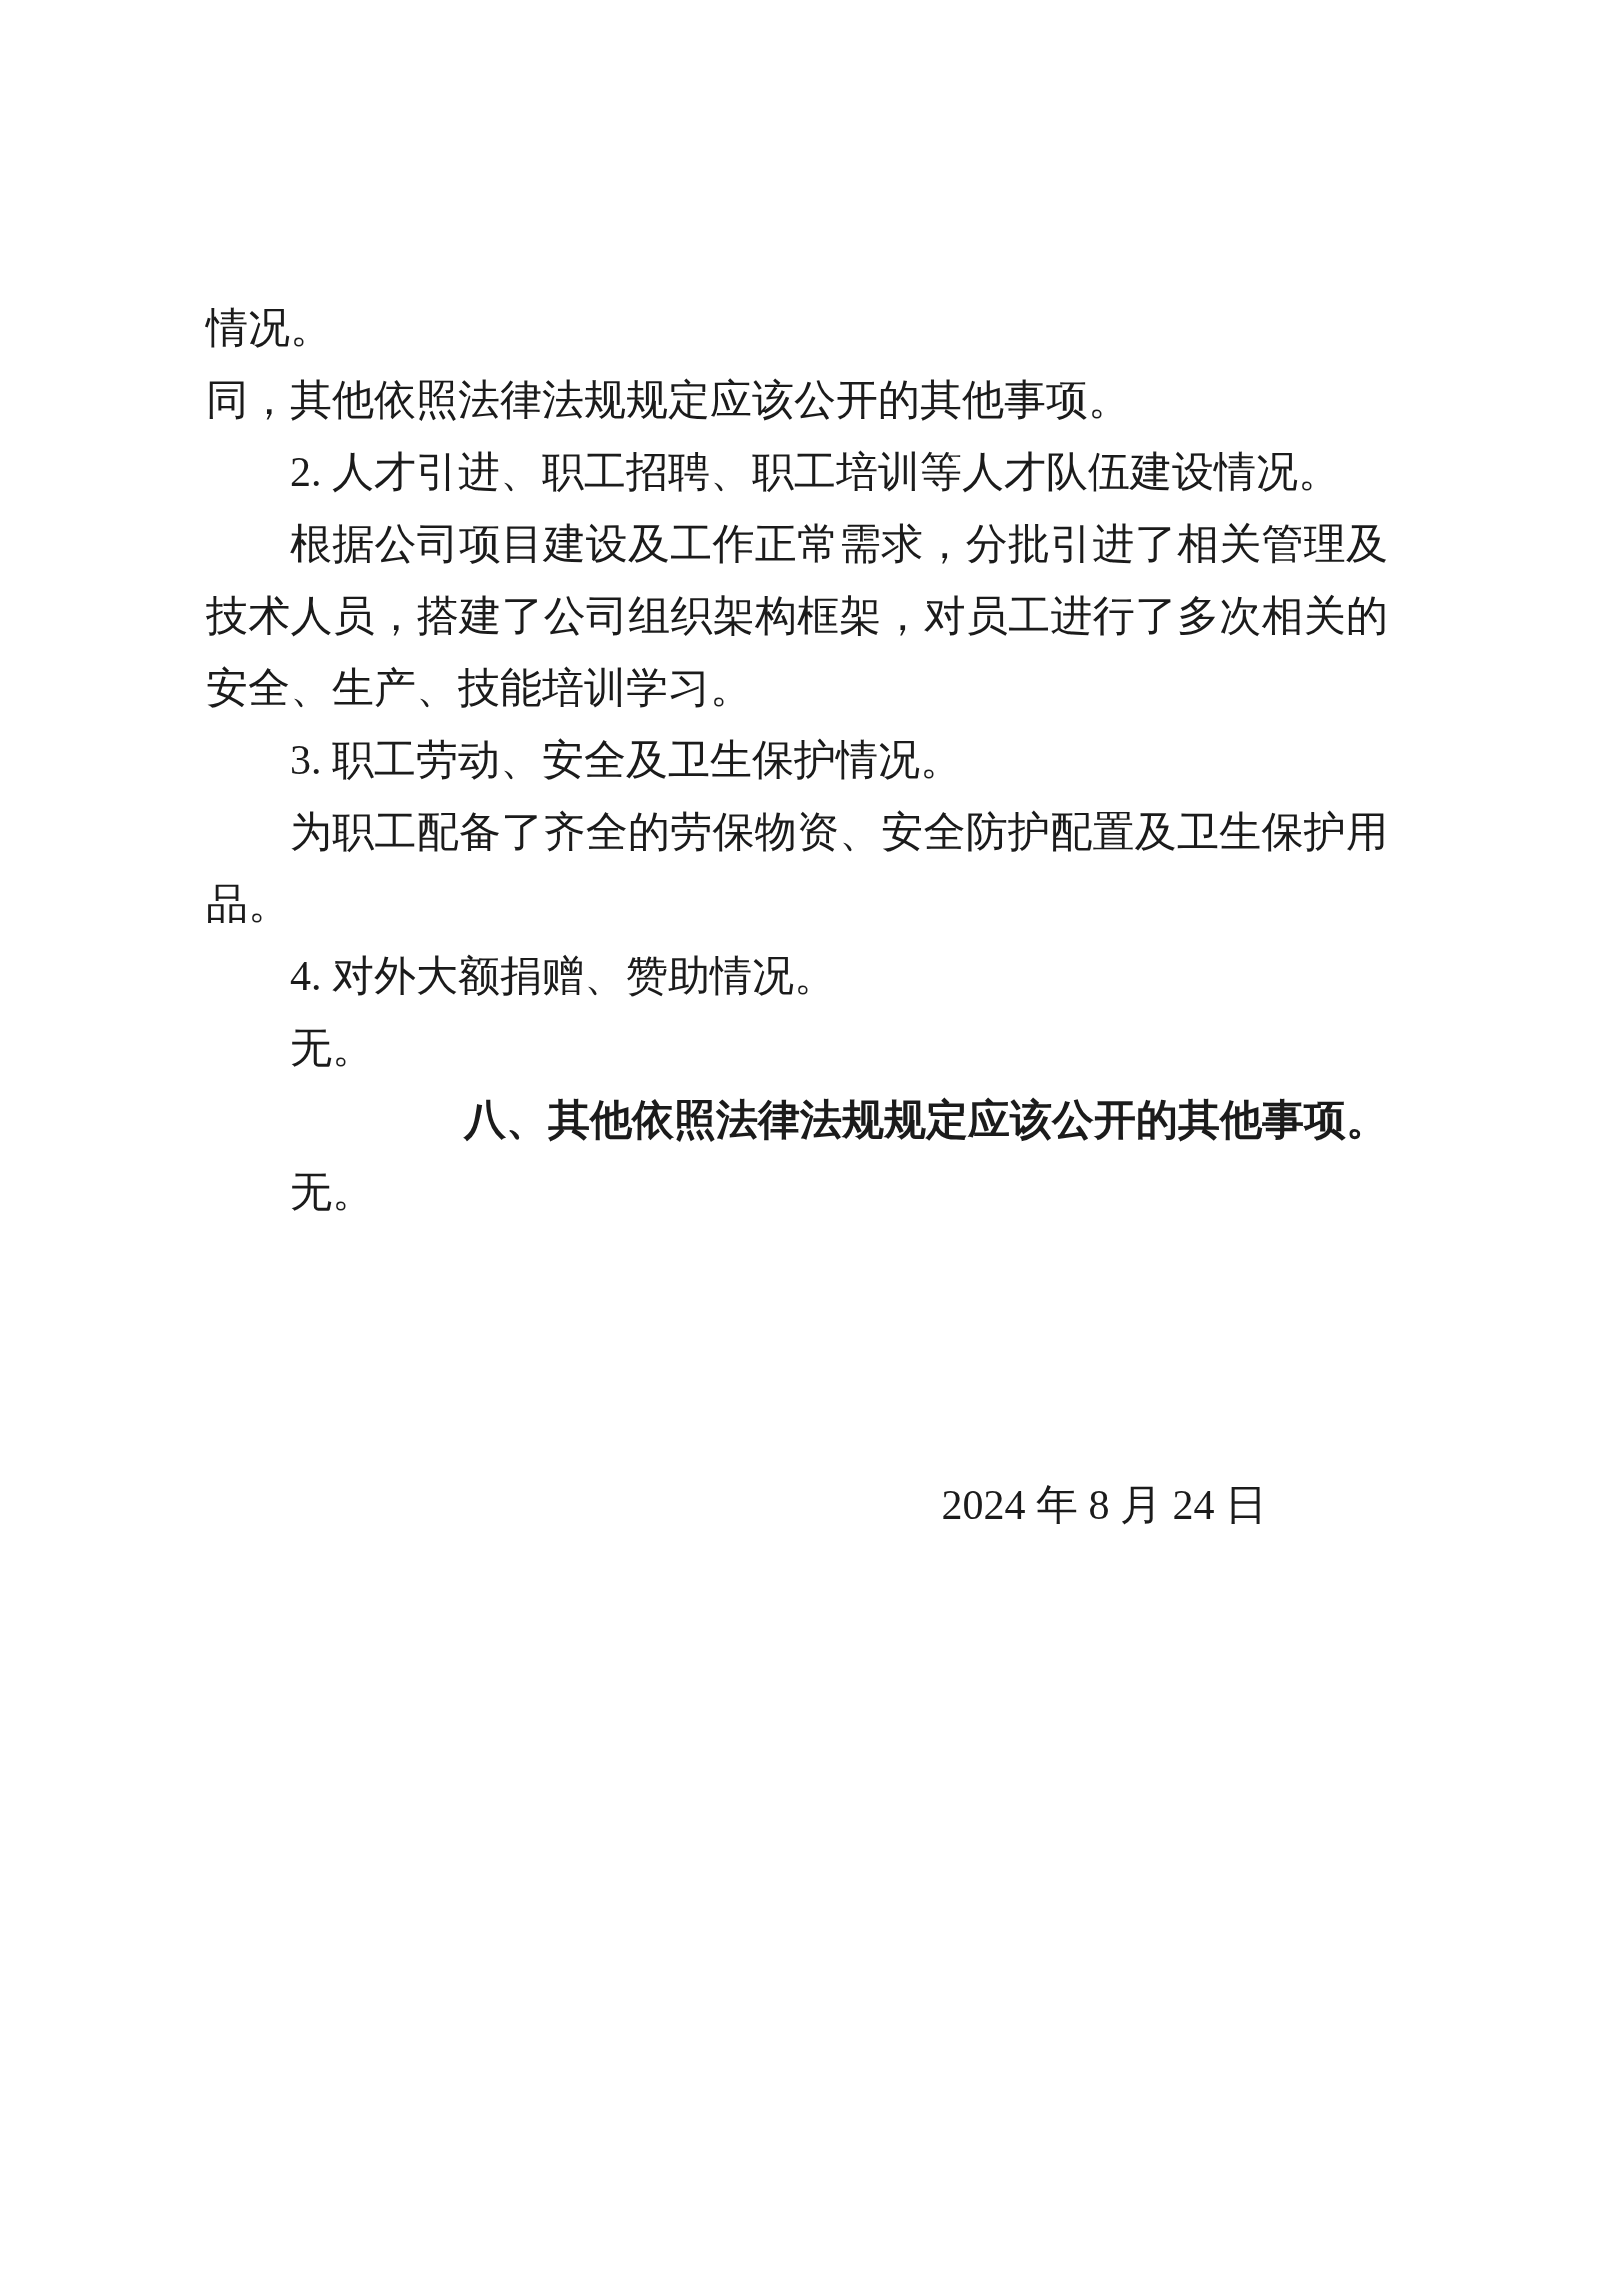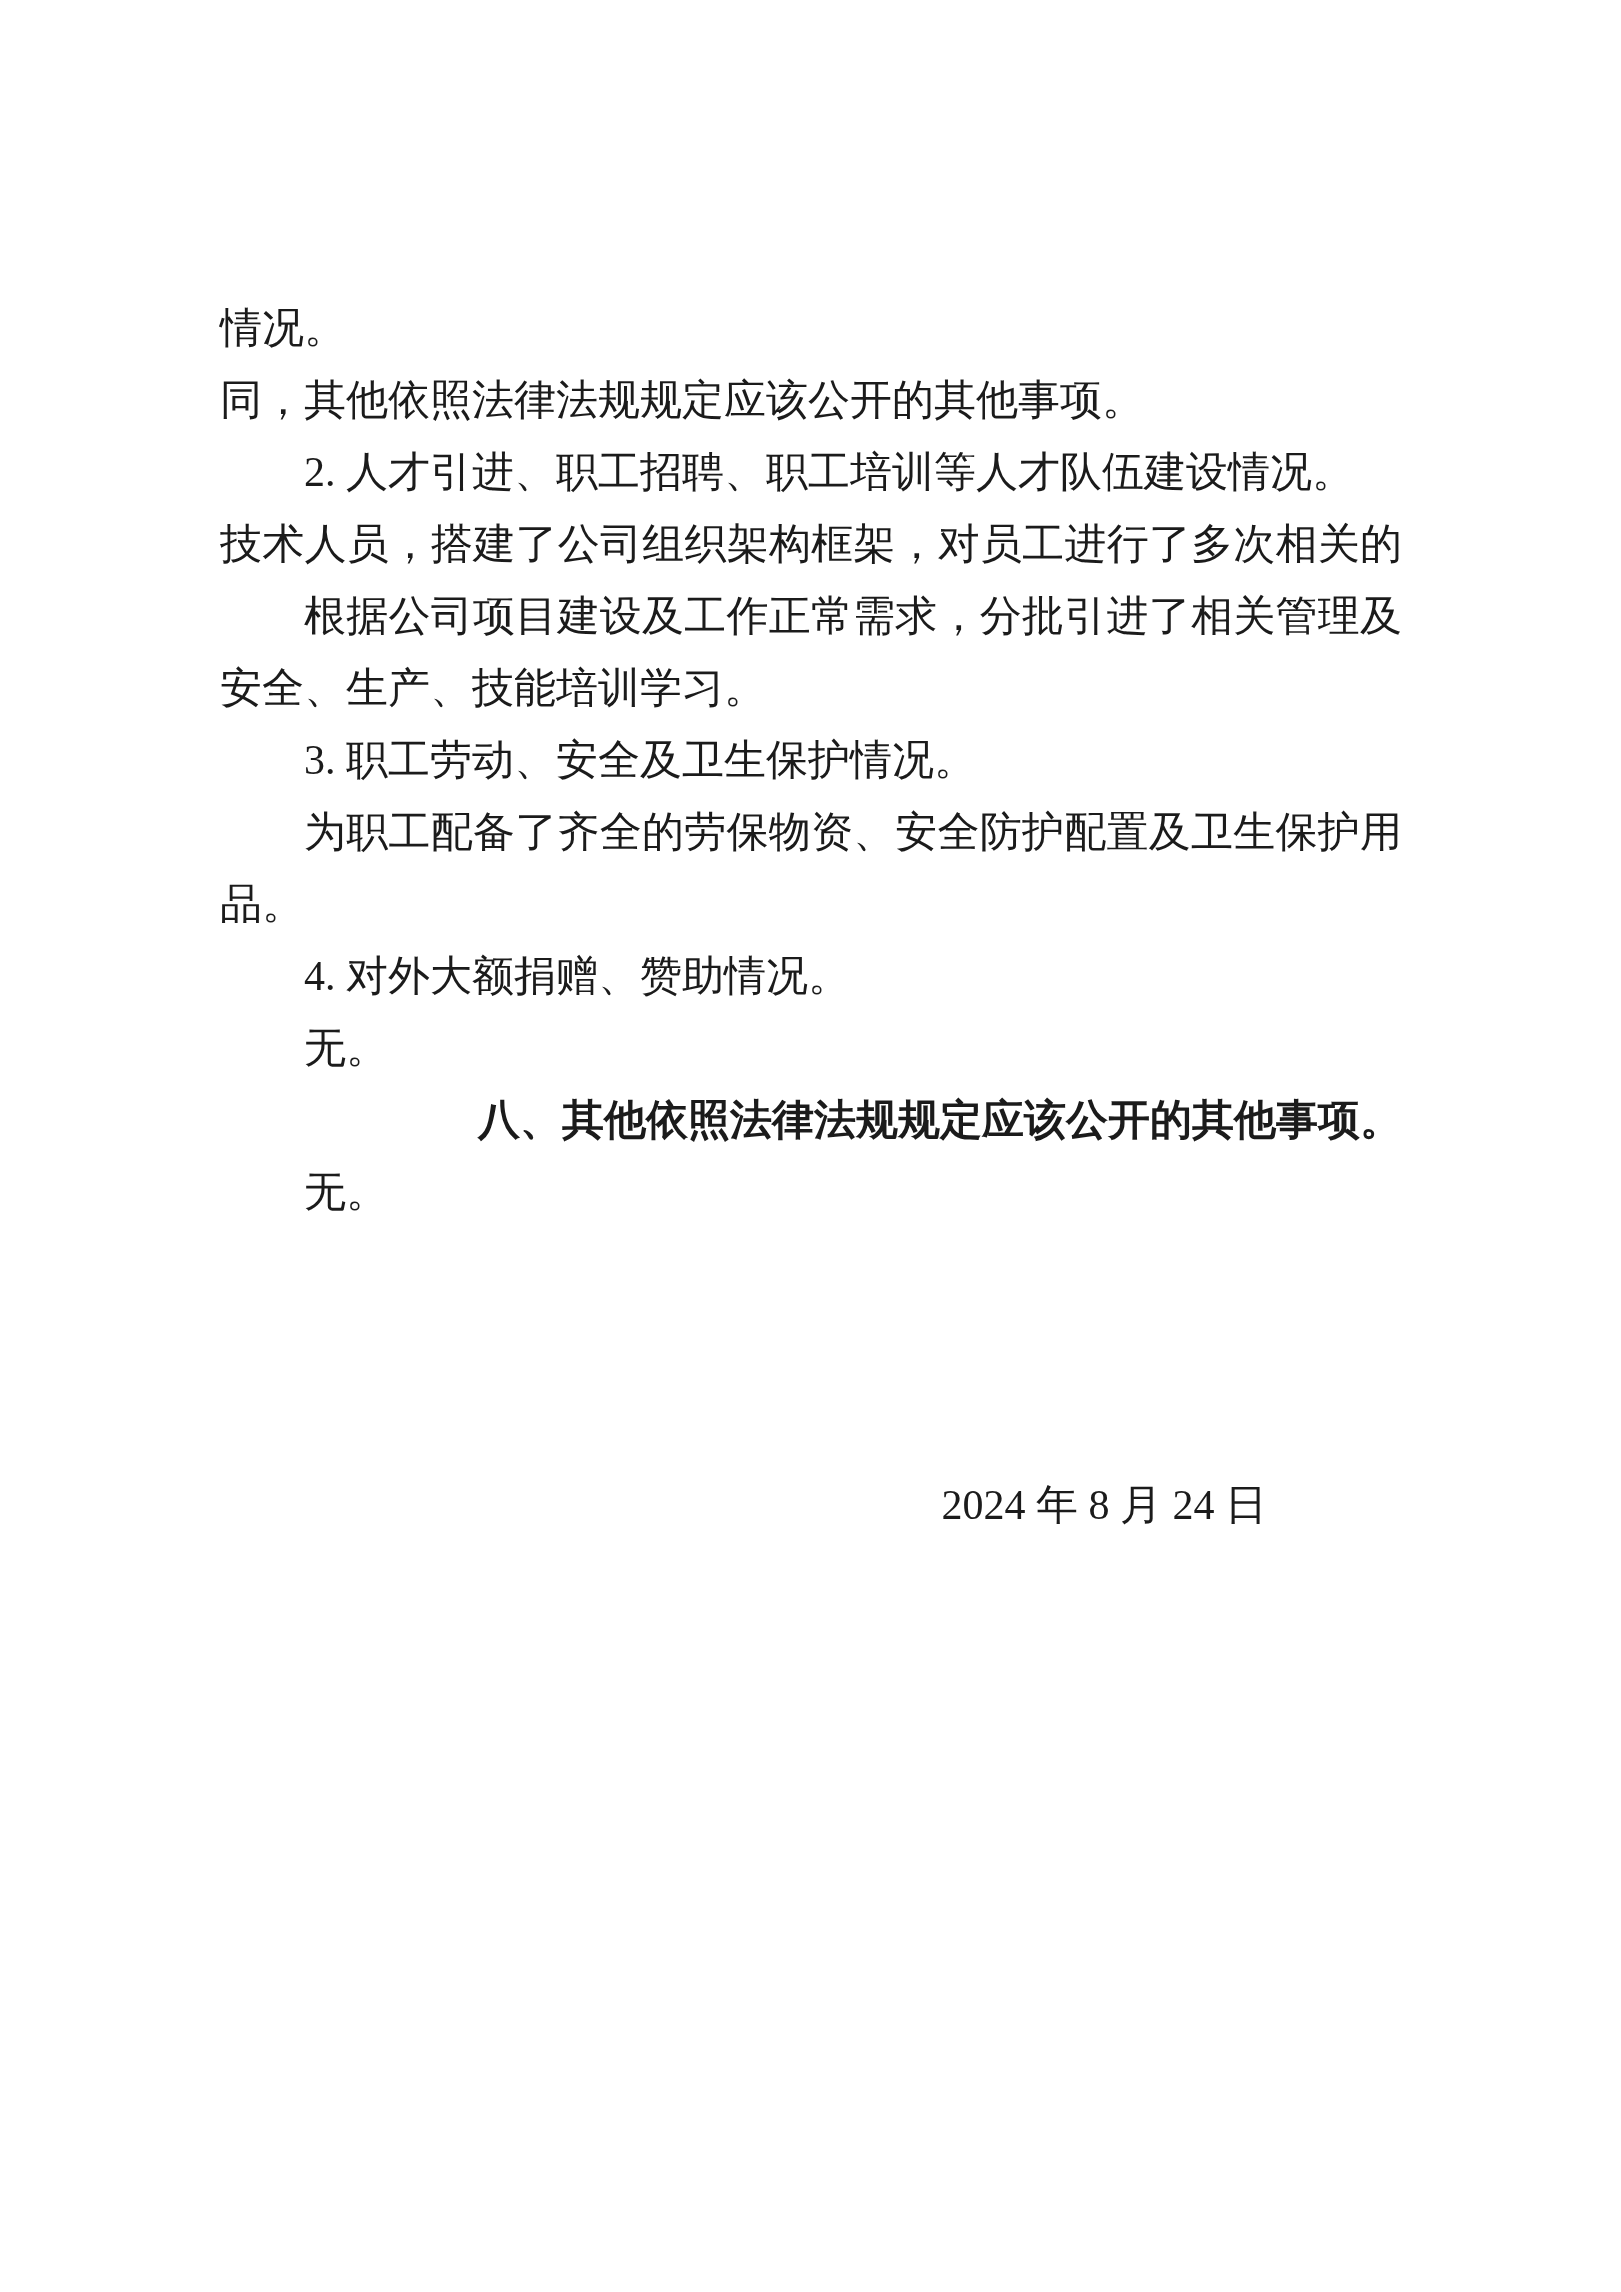--- a/index.html
+++ b/index.html
@@ -12,21 +12,21 @@
     width: 1621px;
     height: 2293px;
     margin: 0 auto;
     background: #ffffff;
     font-family: "Liberation Serif", "DejaVu Serif", serif;
     color: #1b1b1b;
     overflow: hidden;
   }
   .doc-body {
     position: absolute;
-    left: 220px;
+    left: 206px;
     top: 292px;
     width: 1182px;
     font-size: 42px;
     line-height: 72px;
   }
   .line {
     min-height: 72px;
     white-space: pre-wrap;
     text-align: left;
   }
@@ -58,22 +58,22 @@
   }
 </style>
 </head>
 <body>
 
 <div class="page">
   <div class="doc-body">
       <div class="line">情况。</div>
       <div class="line">同，其他依照法律法规规定应该公开的其他事项。</div>
       <div class="line indent">2. 人才引进、职工招聘、职工培训等人才队伍建设情况。</div>
+      <div class="line indent fill">根据公司项目建设及工作正常需求，分批引进了相关管理及</div>
       <div class="line fill">技术人员，搭建了公司组织架构框架，对员工进行了多次相关的</div>
-      <div class="line indent fill">根据公司项目建设及工作正常需求，分批引进了相关管理及</div>
       <div class="line">安全、生产、技能培训学习。</div>
       <div class="line indent">3. 职工劳动、安全及卫生保护情况。</div>
       <div class="line indent fill">为职工配备了齐全的劳保物资、安全防护配置及卫生保护用</div>
       <div class="line">品。</div>
       <div class="line indent">4. 对外大额捐赠、赞助情况。</div>
       <div class="line indent">无。</div>
       <div class="line indent bold">八、其他依照法律法规规定应该公开的其他事项。</div>
       <div class="line indent">无。</div>
     </div>
   <div class="signature">

